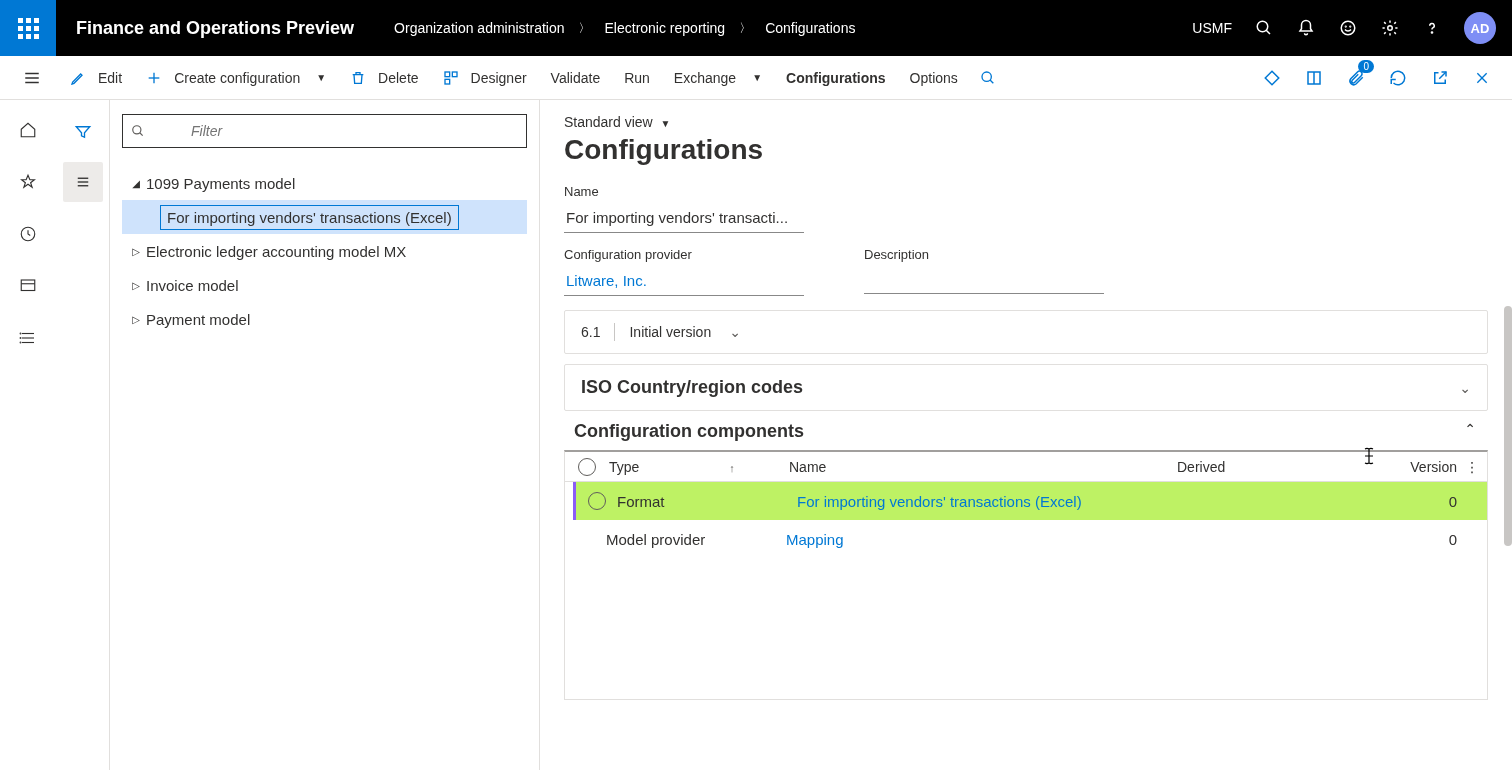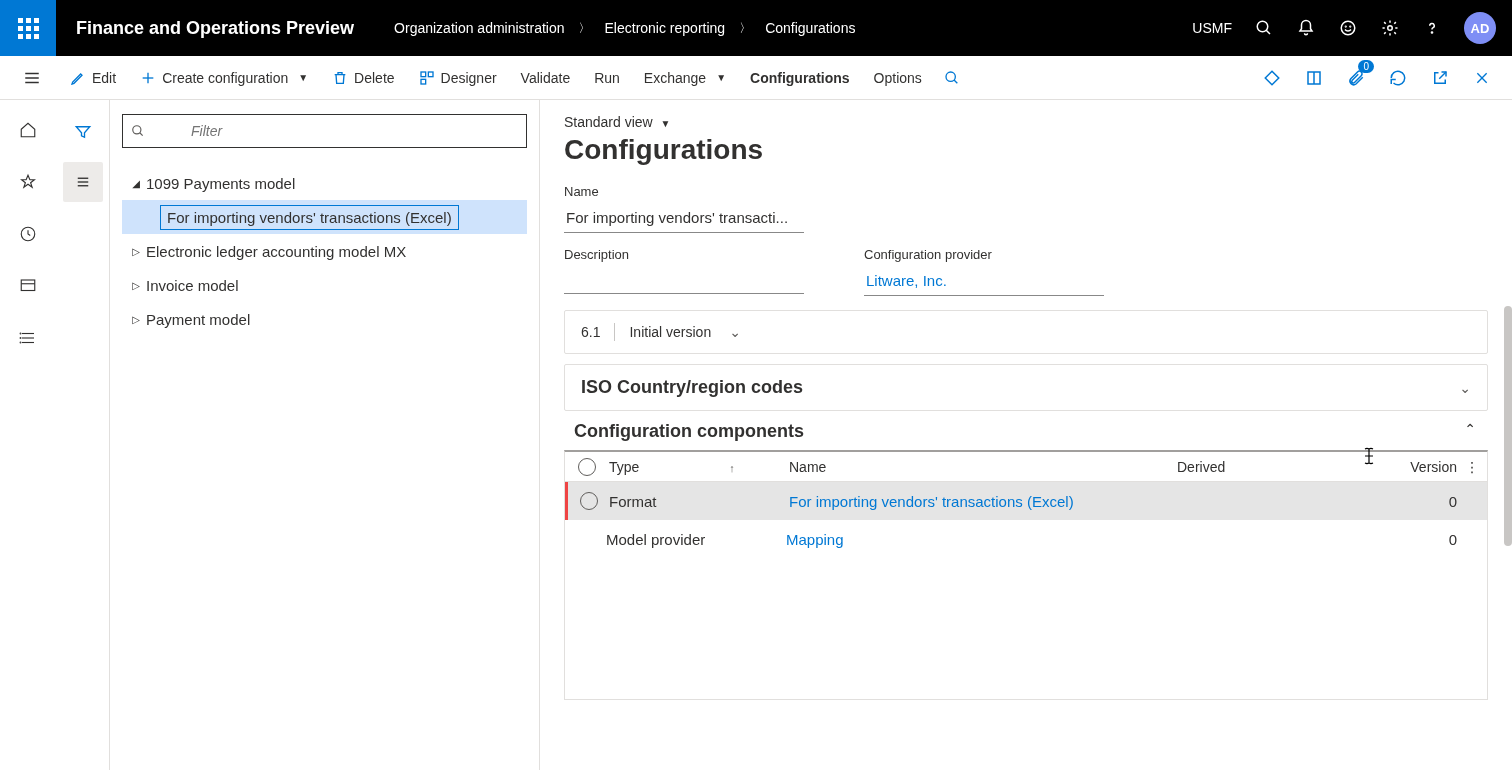--- a/index.html
+++ b/index.html
@@ -14,21 +14,21 @@
 .breadcrumb { display: flex; align-items: center; gap: 14px; font-size: 14px; }
 .breadcrumb span { cursor: pointer; }
 .chev { font-size: 12px; color: #fff; }
 .header-right { margin-left: auto; display: flex; align-items: center; gap: 22px; padding-right: 16px; }
 .company { font-size: 14px; }
 .hicon { width: 20px; height: 20px; display: flex; align-items: center; justify-content: center; cursor: pointer; }
 .avatar { width: 32px; height: 32px; background: #7e8ef5; border-radius: 50%; display: flex; align-items: center; justify-content: center; font-weight: 600; font-size: 13px; }
 
 
 .action-bar { height: 44px; border-bottom: 1px solid #e1dfdd; display: flex; align-items: center; padding: 0 8px; gap: 4px; }
-.ab-btn { display: flex; align-items: center; gap: 6px; padding: 6px 10px; cursor: pointer; font-size: 14px; color: #323130; border-radius: 2px; }
+.ab-btn { display: flex; align-items: center; gap: 12px; padding: 6px 10px; cursor: pointer; font-size: 14px; color: #323130; border-radius: 2px; }
 .ab-btn .ic { color: #0078d4; display: flex; align-items: center; }
 .ab-btn.active { font-weight: 600; }
 .ab-right { margin-left: auto; display: flex; align-items: center; gap: 14px; padding-right: 8px; }
 .ab-icon { width: 28px; height: 28px; display: flex; align-items: center; justify-content: center; cursor: pointer; color: #0078d4; position: relative; }
 .ab-search { width: 32px; height: 32px; display:flex; align-items:center; justify-content:center; cursor:pointer; color:#0078d4; }
 .badge0 { position: absolute; top: -4px; right: -4px; background: #0078d4; color: #fff; border-radius: 8px; font-size: 10px; padding: 1px 5px; }
 
 
 .body { display: flex; height: calc(770px - 56px - 44px); }
 .nav-rail { width: 56px; background: #fff; display: flex; flex-direction: column; align-items: center; gap: 12px; padding-top: 10px; }
@@ -78,21 +78,21 @@
 .thead { display:flex; align-items:center; height:30px; border-bottom:1px solid #e1dfdd; font-size:14px; color:#323130; }
 .cell-sel { width: 44px; display:flex; justify-content:center; }
 .radio { width:18px; height:18px; border:1px solid #605e5c; border-radius:50%; cursor:pointer; }
 .cell-type { width: 180px; }
 .cell-name { flex: 1; }
 .cell-der { width: 170px; }
 .cell-ver { width: 110px; text-align:right; }
 .cell-more { width: 30px; text-align:center; cursor:pointer; }
 .sort-ar { margin-left: 90px; font-size:11px; color:#605e5c; }
 .trow { display:flex; align-items:center; height:38px; font-size:15px; }
-.trow.sel { background:#e5e5e5; border-left:3px solid #ef4444; }
+.trow.sel { background:#bef264; border-left:3px solid #8b5cf6;margin-left:8px; }
 .trow .cell-sel { width:41px; }
 .link { color:#0078d4; cursor:pointer; }
 
 .cursor { position:absolute; left:820px; top:346px; pointer-events:none; }
 .scrollbar-stub { position:absolute; right:0; top:206px; width:8px; height:240px; background:#c8c6c4; border-radius:4px;}
 </style>
 </head>
 <body>
 
 <div class="top-header">
@@ -350,27 +350,27 @@
     <div class="page-title">Configurations</div>
 
     <div class="form-row">
       <div class="field" style="width:240px;">
         <div class="lbl">Name</div>
         <div class="val">For importing vendors' transacti...</div>
       </div>
     </div>
 
     <div class="form-row">
+      <div class="field" style="width:220px;">
+        <div class="lbl">Configuration provider</div>
+        <div class="val link">Litware, Inc.</div>
+      </div>
       <div class="field" style="width:240px;">
         <div class="lbl">Description</div>
         <div class="val"></div>
-      </div>
-      <div class="field" style="width:220px;">
-        <div class="lbl">Configuration provider</div>
-        <div class="val link">Litware, Inc.</div>
       </div>
     </div>
 
     <div class="section">
       <div class="section-header">
         <div class="section-meta">
           <span>6.1</span>
           <div class="sm-divider"></div>
           <span>Initial version</span>
         </div>

